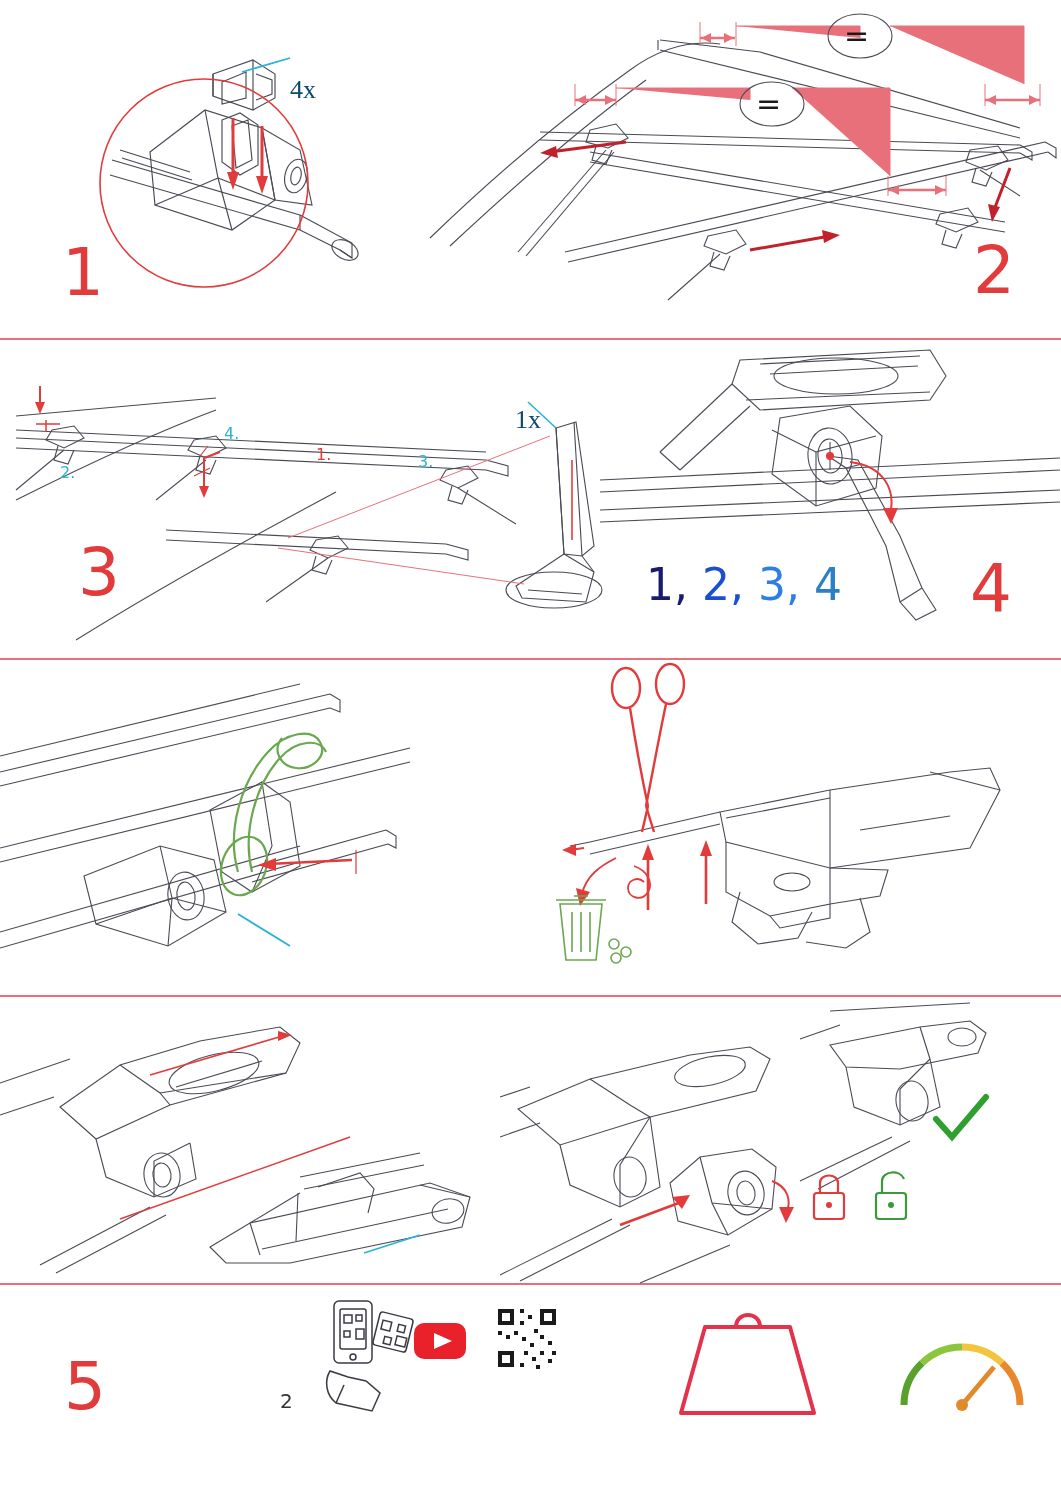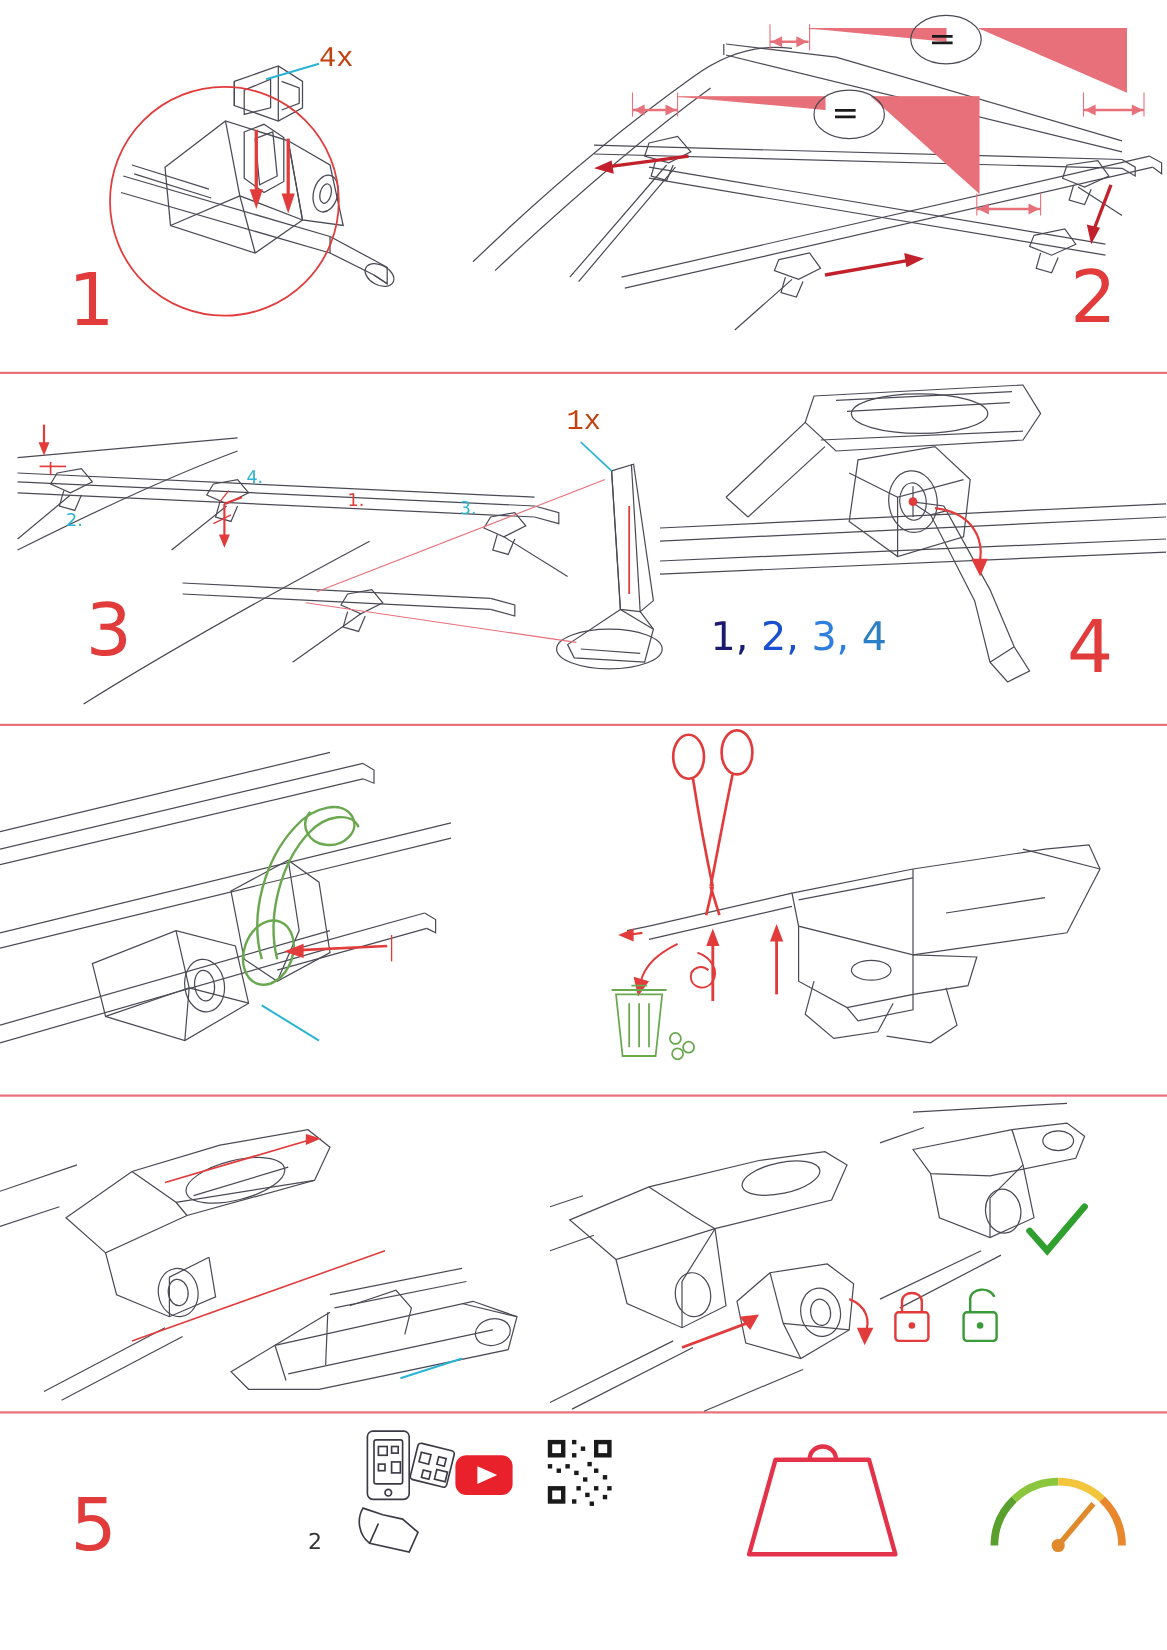--- a/index.html
+++ b/index.html
@@ -20,25 +20,25 @@
     letter-spacing:0;
   }
   .panel{position:absolute;}
   svg{display:block;overflow:visible;}
 
   
   .footer{position:absolute;left:0;top:1285px;width:1061px;height:215px;}
 
   
   .callout{
-    position:absolute;font-family:Liberation Mono, monospace;color:#c2410c;font-size:26px;
+    position:absolute;font-family:Liberation Serif, serif;color:#0c4a6e;font-size:26px;margin-top:37px;
   }
   .numlabel{position:absolute;font-family:"DejaVu Sans",sans-serif;font-size:16px;color:#e23b3b;}
   .numlabel.blue{color:#2bb3d6;}
-  .seq{position:absolute;font-family:"DejaVu Sans",sans-serif;font-size:36px;color:#1a1a6e;}
+  .seq{position:absolute;font-family:"DejaVu Sans",sans-serif;font-size:44px;color:#1a1a6e;}
   .seq .s2{color:#1a4fd0;}
   .seq .s3{color:#2f7fe0;}
   .seq .s4{color:#2b7fc4;}
   .eq{position:absolute;font-family:"DejaVu Sans",sans-serif;font-size:30px;color:#1a1a1a;}
   .lbl{position:absolute;font-family:"DejaVu Sans",sans-serif;font-size:17px;}
   .lbl.dark{color:#333;}
 </style>
 </head>
 <body>
 

